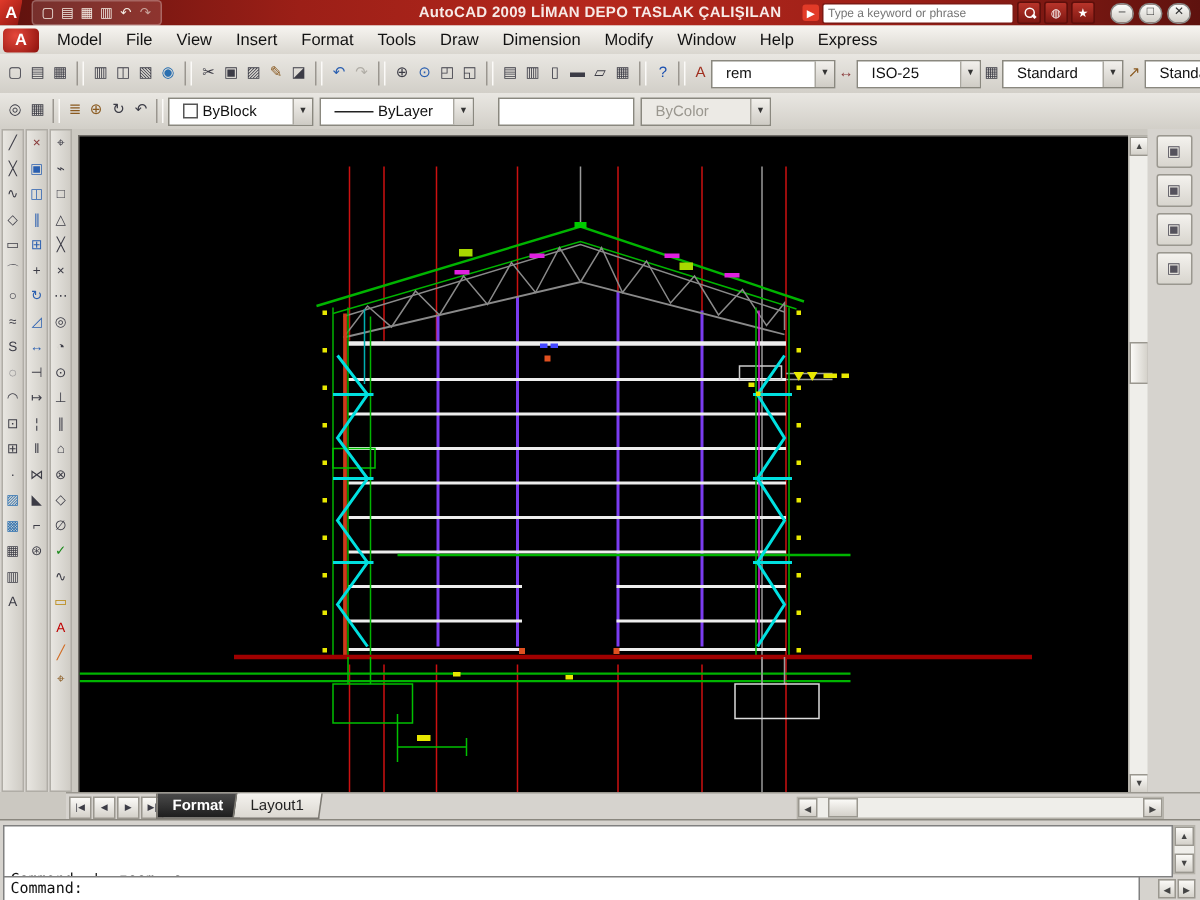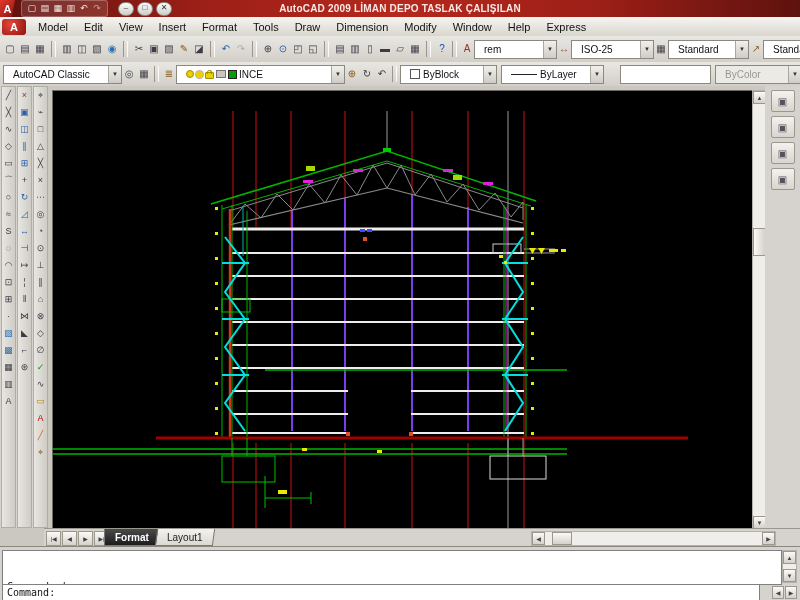--- a/index.html
+++ b/index.html
@@ -135,32 +135,41 @@
         <span class="glyph" style="color: rgb(243, 236, 228);">▥</span>
       </div>
       <div class="tbtn">
         <span class="glyph" style="color: rgb(243, 236, 228);">↶</span>
       </div>
       <div class="tbtn">
         <span class="glyph" style="color: rgb(201, 164, 156);">↷</span>
       </div>
     </div>
   <div class="tb-title">AutoCAD 2009 LİMAN DEPO TASLAK ÇALIŞILAN</div>
+  <div class="infocenter">
+    <div class="ic-play">▶</div>
+    <input class="ic-search" placeholder="Type a keyword or phrase" style="">
+    <div class="ic-btn">
+        <span class="mag"></span>
+      </div>
+    <div class="ic-btn">◍</div>
+    <div class="ic-btn">★</div>
+  </div>
   <div class="winbtns">
     <div class="winbtn">–</div>
     <div class="winbtn">□</div>
     <div class="winbtn">✕</div>
   </div>
 </div>
 
 <div class="menubar">
   <div class="menu-logo">A</div>
   <div style="display:flex;">
       <span class="menu-item">Model</span>
-      <span class="menu-item">Edit</span>
+      <span class="menu-item">File</span>
       <span class="menu-item">View</span>
       <span class="menu-item">Insert</span>
       <span class="menu-item">Format</span>
       <span class="menu-item">Tools</span>
       <span class="menu-item">Draw</span>
       <span class="menu-item">Dimension</span>
       <span class="menu-item">Modify</span>
       <span class="menu-item">Window</span>
       <span class="menu-item">Help</span>
       <span class="menu-item">Express</span>
@@ -276,45 +285,32 @@
   <div class="tbtn">
       <span class="glyph" style="color:#8a5a20">↗</span>
     </div>
   <div class="combo" style="width:70px;">
     <span class="val">Standard</span>
 
   </div>
 </div>
 
 <div class="trow trow2">
-  <div class="combo" style="width:108px;">
-    <span class="val">AutoCAD Classic</span>
-    <span class="arrow">▼</span>
-  </div>
   <div style="display:flex;gap:1px;">
       <div class="tbtn">
         <span class="glyph">◎</span>
       </div>
       <div class="tbtn">
         <span class="glyph">▦</span>
       </div>
     </div>
   <span class="tsep"></span>
   <div class="tbtn">
       <span class="glyph" style="color:#8a5a20">≣</span>
     </div>
-  <div class="combo" style="width:158px;">
-    <span class="mini mini-bulb"></span>
-    <span class="mini mini-sun"></span>
-    <span class="mini mini-lock"></span>
-    <span class="mini mini-printer"></span>
-    <span class="mini mini-swatch"></span>
-    <span class="val">INCE</span>
-    <span class="arrow">▼</span>
-  </div>
   <div style="display:flex;gap:1px;">
       <div class="tbtn">
         <span class="glyph" style="color: rgb(138, 90, 32);">⊕</span>
       </div>
       <div class="tbtn">
         <span class="glyph">↻</span>
       </div>
       <div class="tbtn">
         <span class="glyph">↶</span>
       </div>

